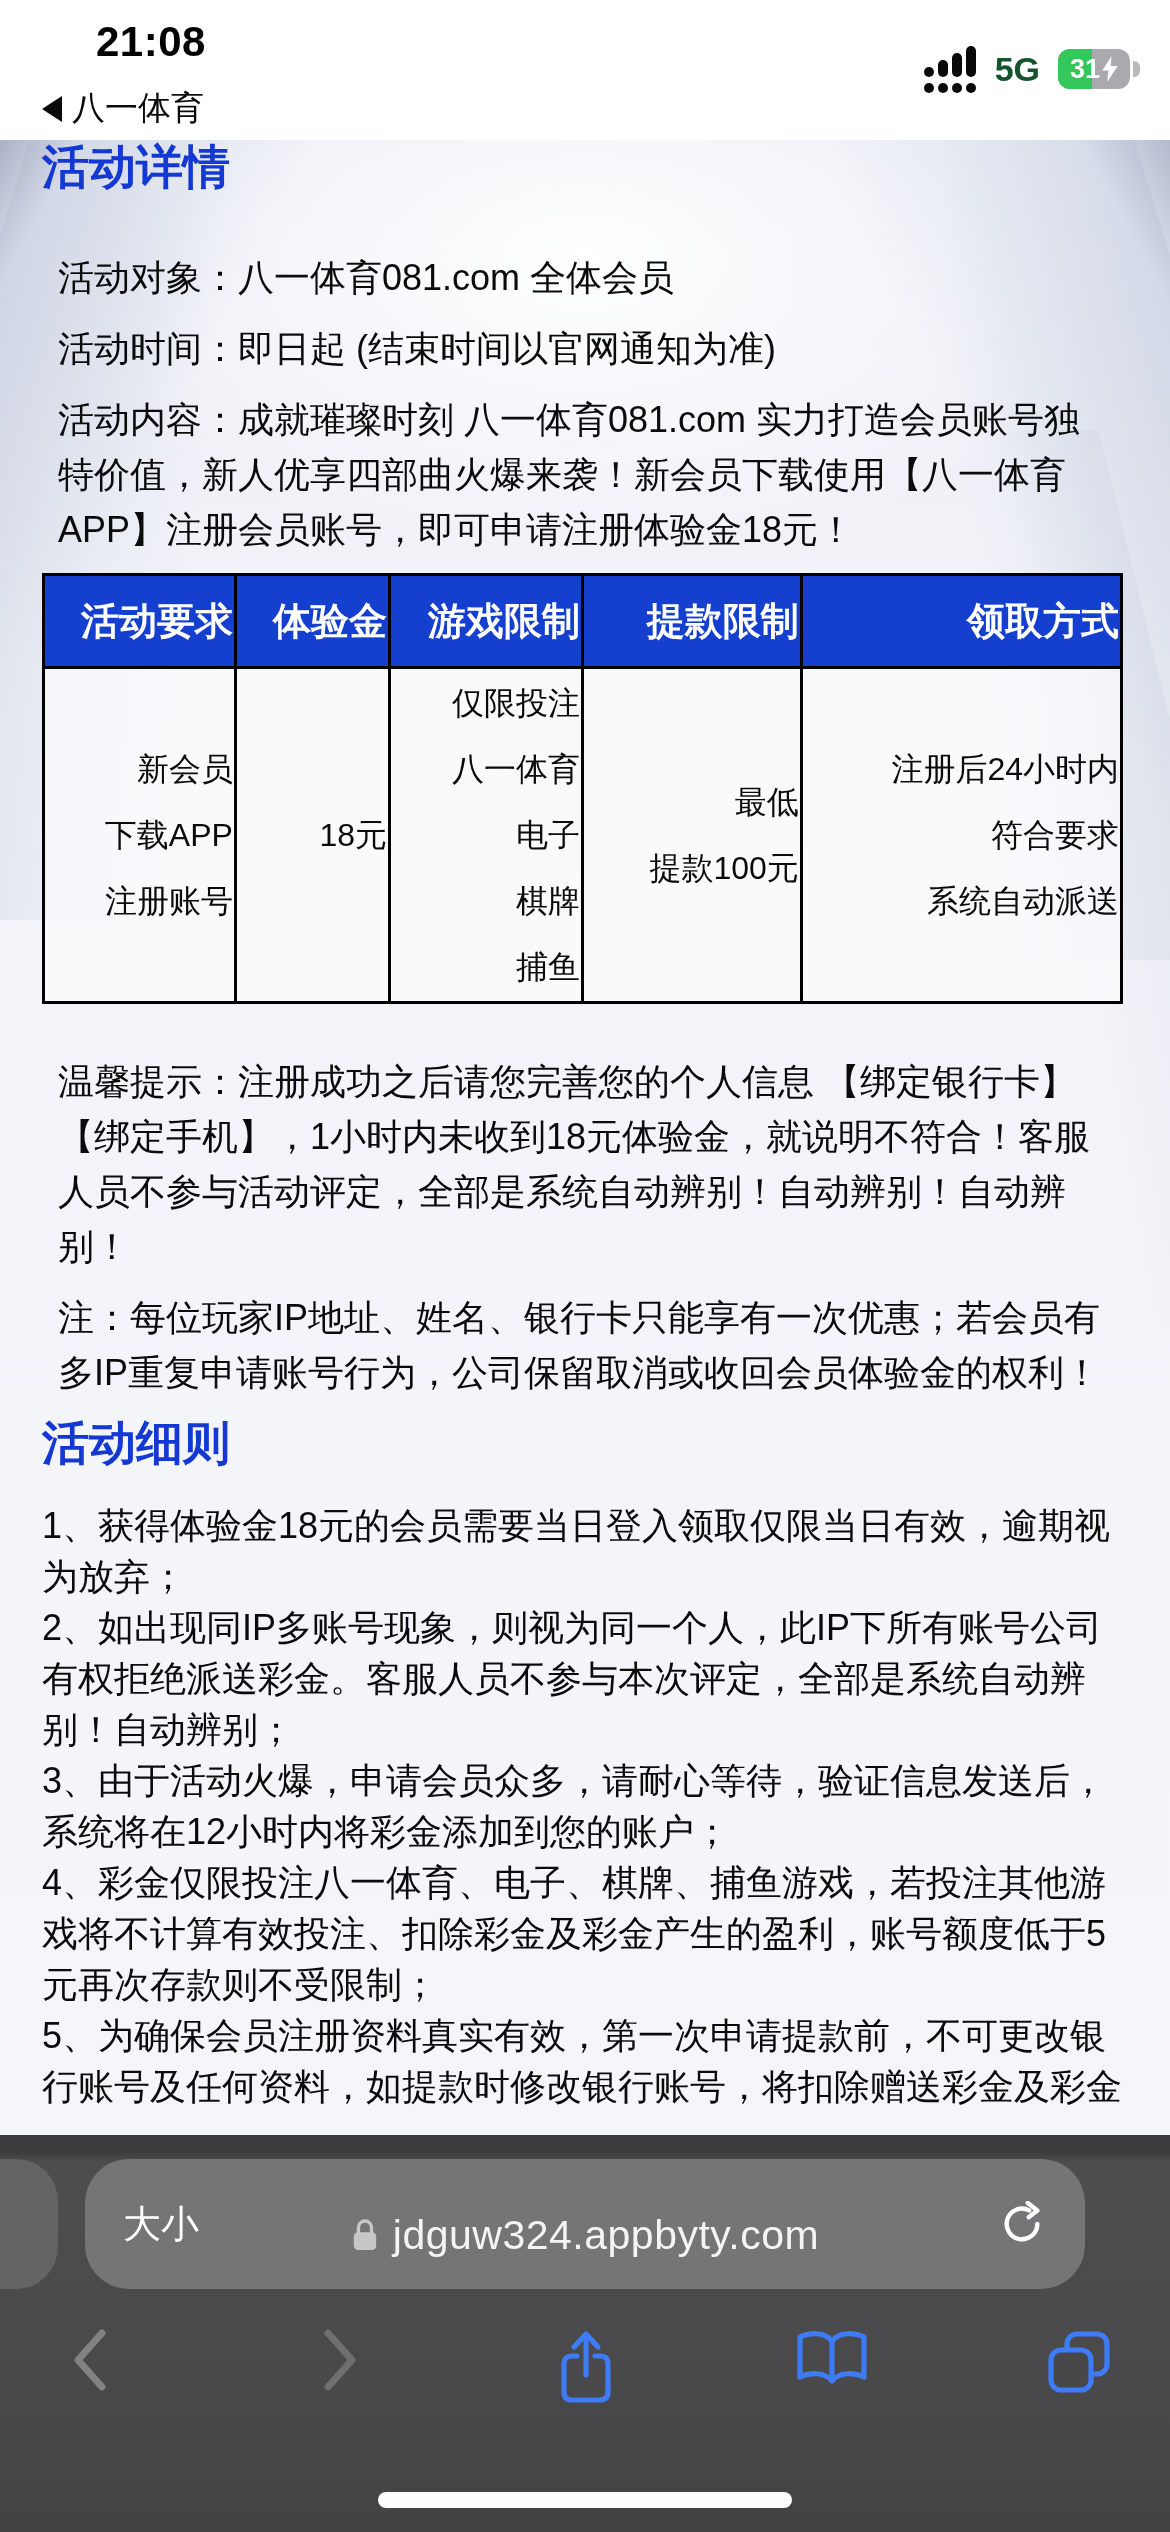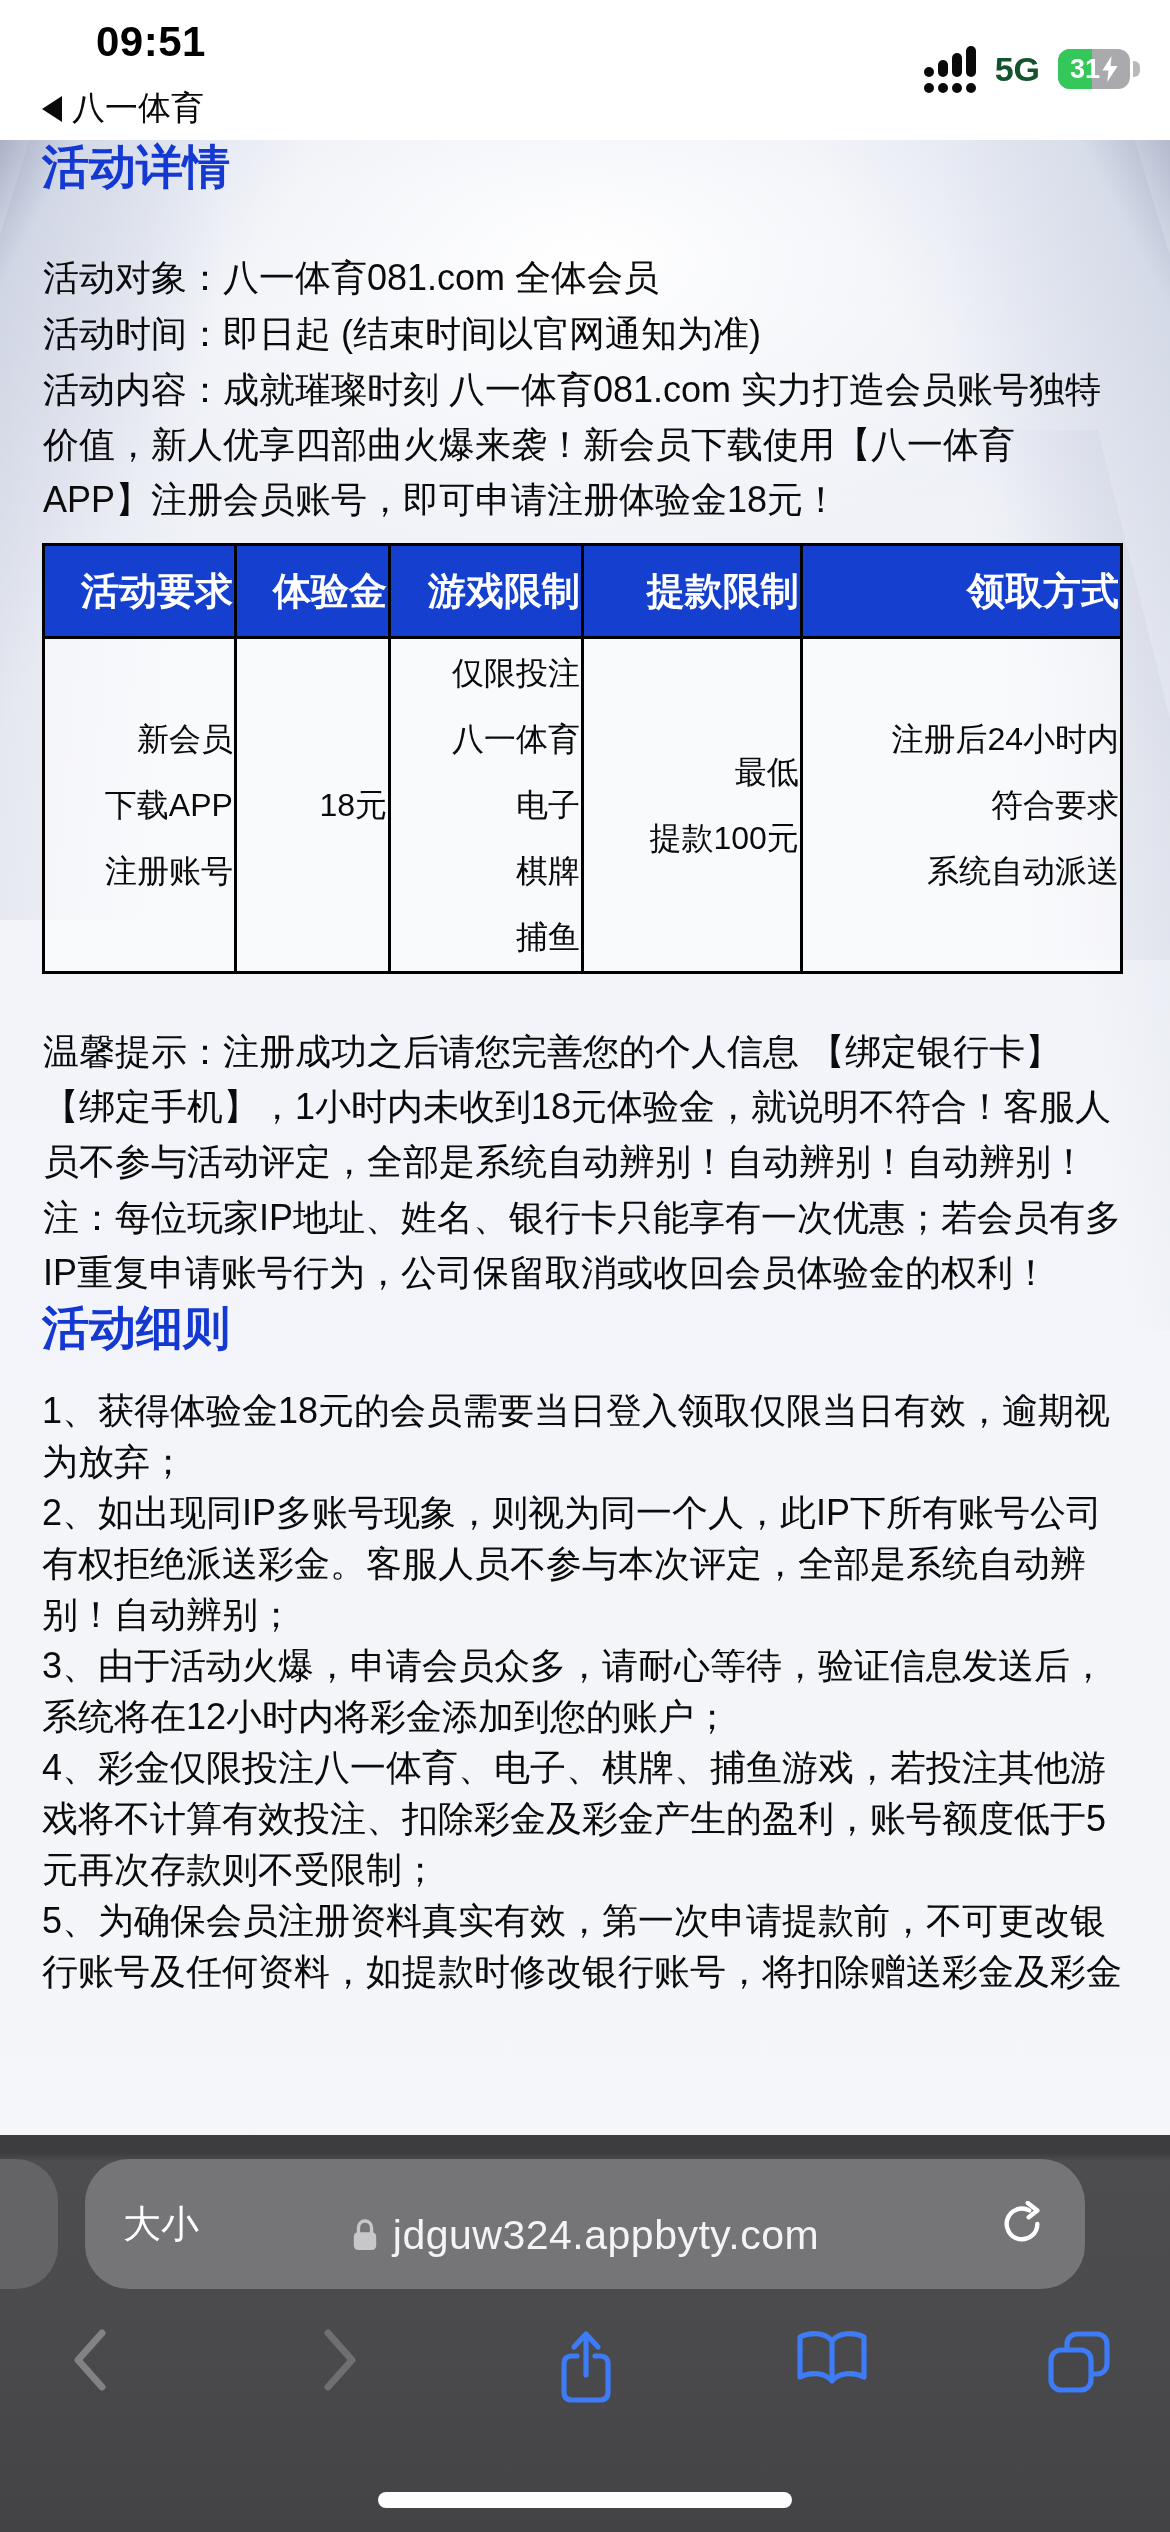--- a/index.html
+++ b/index.html
@@ -44,21 +44,21 @@
     background:linear-gradient(-78deg,rgba(150,158,184,.28) 0%,rgba(255,255,255,0) 62%);}
   .shard-r2{top:430px;right:-40px;width:260px;height:900px;transform:skewX(14deg);
     background:linear-gradient(-85deg,rgba(170,178,200,.20) 0%,rgba(255,255,255,0) 55%);}
   
   .content{position:absolute;top:140px;left:0;width:1170px;z-index:5;padding:0;color:#0b0b0b;}
   .inner{padding:0 47px 0 42px;}
   h1.sec,h2.sec{font-size:47px;line-height:54px;font-weight:700;color:#1438d2;margin:0;}
   .h-details{margin-top:116px;}
   .h-rules{margin-top:62px;}
   .intro{margin-top:56px;}
-  .intro p,.notice p{margin:1px;font-size:36px;line-height:55px;}
+  .intro p,.notice p{margin:16px;font-size:36px;line-height:55px;}
   .promo-table{margin-top:16px;width:100%;border-collapse:collapse;text-align:right;table-layout:fixed;}
   .promo-table th,.promo-table td{border:3px solid #000;}
   .promo-table th{background:#1540cf;color:#ffffff;font-size:38px;font-weight:700;height:88px;}
   .promo-table td{height:330px;font-size:32px;vertical-align:middle;background:rgba(255,255,255,.55);}
   .cell-line{display:block;line-height:66px;}
   .col1{width:17.8%;} .col2{width:14.3%;} .col3{width:17.9%;} .col4{width:20.3%;} .col5{width:29.7%;}
   .notice{margin-top:50px;}
   .rules{margin-top:30px;}
   .rules p{margin:0;font-size:36px;line-height:51px;}
   
@@ -80,21 +80,21 @@
 </style>
 </head>
 <body>
 
 <div class="page-bg"></div>
 <div class="shard shard-l"></div>
 <div class="shard shard-r"></div>
 <div class="shard shard-r2"></div>
 
 <div class="statusbar">
-  <div class="time">09:51</div>
+  <div class="time">21:08</div>
   <div class="back-app">
     <span class="back-tri"></span>
     <span class="back-label">八一体育</span>
   </div>
   <div class="status-right">
     <div class="signal">
       <i class="sig-bar b1"></i>
         <i class="sig-bar b2"></i>
         <i class="sig-bar b3"></i>
         <i class="sig-bar b4"></i>

